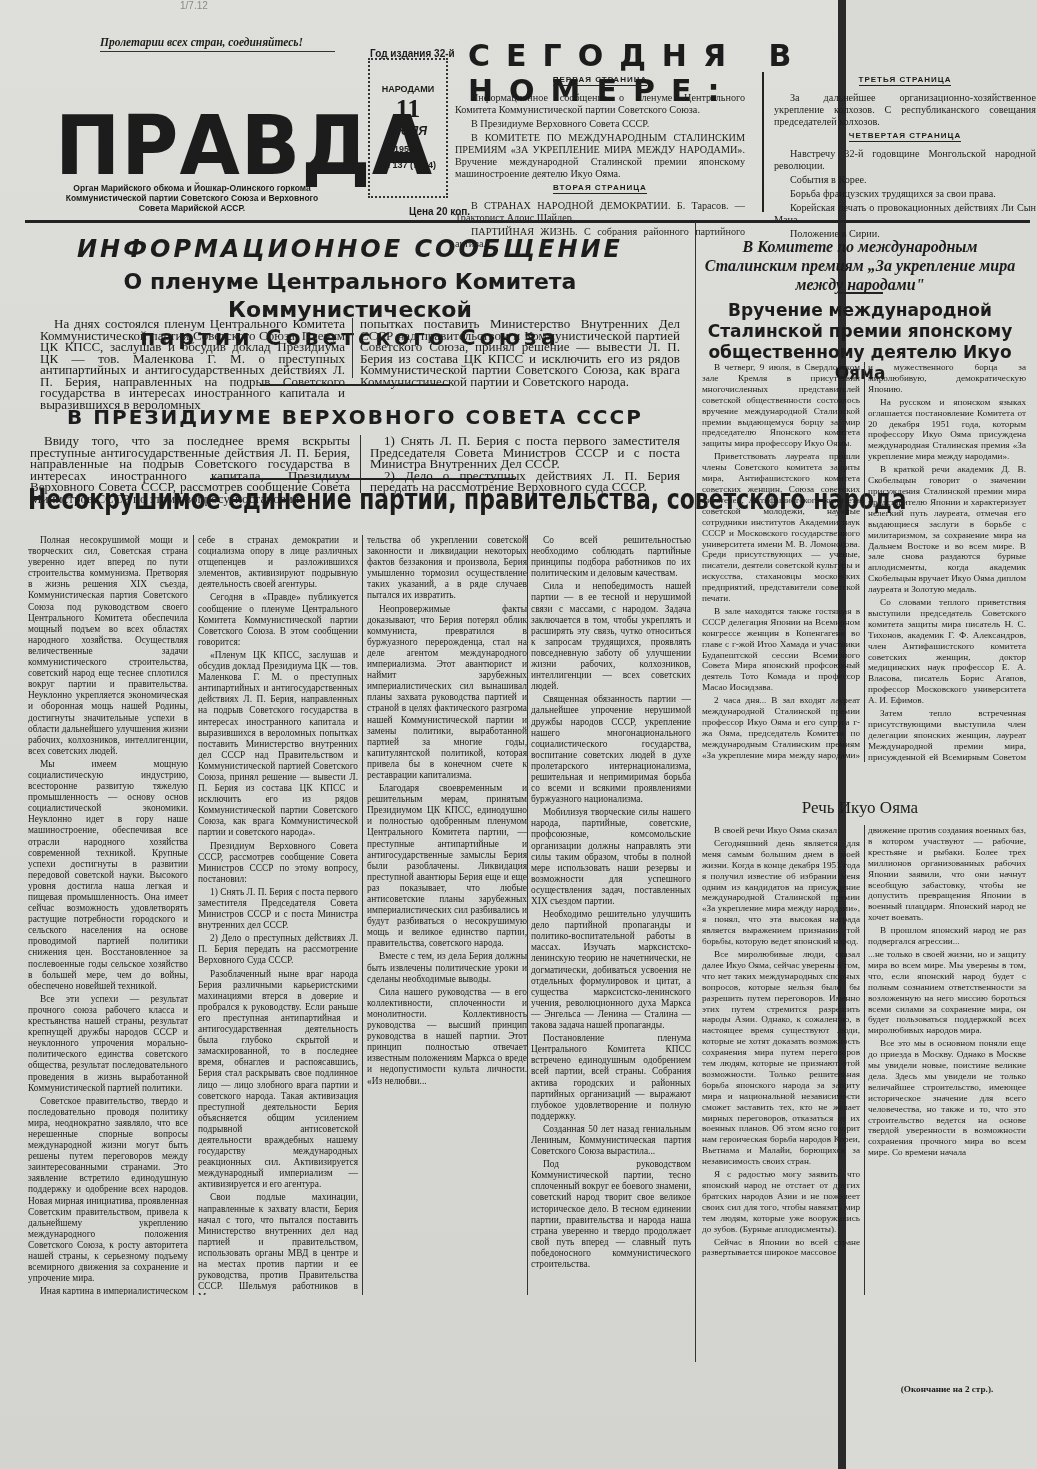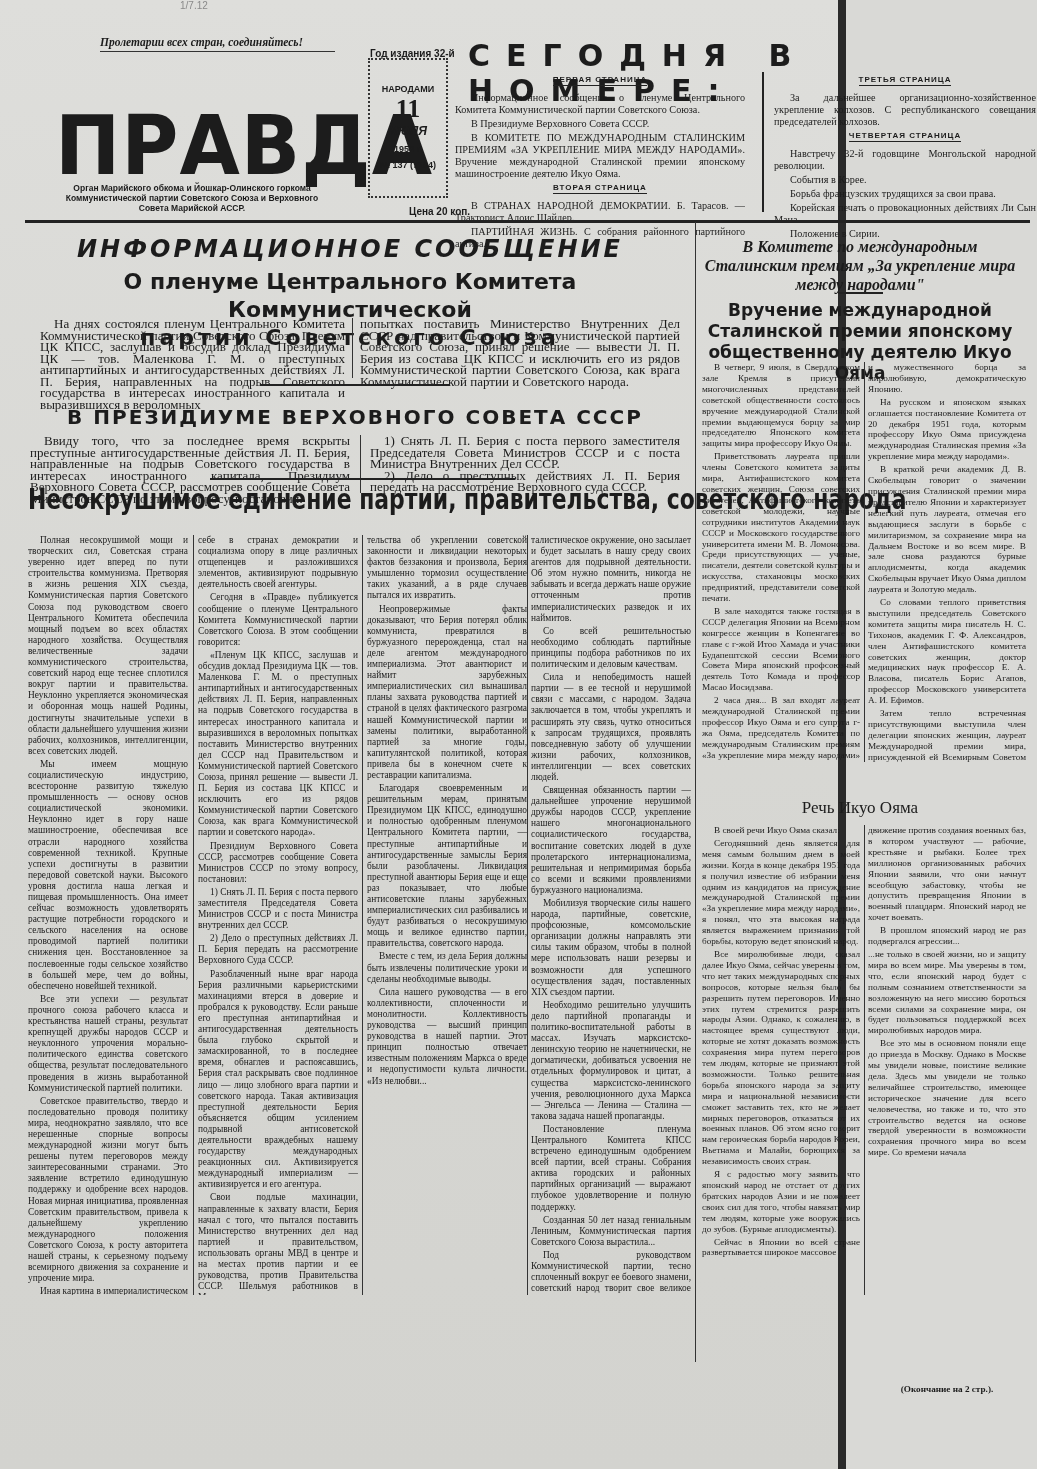--- a/index.html
+++ b/index.html
@@ -160,21 +160,20 @@
   <div class="vline" style="left:362px;top:535px;height:760px;"></div>
   <div class="col" style="left:367px;top:535px;width:160px;height:760px;overflow:hidden;">
     <p style="text-indent:0">тельства об укреплении советской законности и ликвидации некоторых фактов беззакония и произвола, Берия умышленно тормозил осуществление таких указаний, а в ряде случаев пытался их извратить.</p>
     <p>Неопровержимые факты доказывают, что Берия потерял облик коммуниста, превратился в буржуазного перерожденца, стал на деле агентом международного империализма. Этот авантюрист и наймит зарубежных империалистических сил вынашивал планы захвата руководства партией и страной в целях фактического разгрома нашей Коммунистической партии и замены политики, выработанной партией за многие годы, капитулянтской политикой, которая привела бы в конечном счете к реставрации капитализма.</p>
     <p>Благодаря своевременным и решительным мерам, принятым Президиумом ЦК КПСС, единодушно и полностью одобренным пленумом Центрального Комитета партии, — преступные антипартийные и антигосударственные замыслы Берия были разоблачены. Ликвидация преступной авантюры Берия еще и еще раз показывает, что любые антисоветские планы зарубежных империалистических сил разбивались и будут разбиваться о несокрушимую мощь и великое единство партии, правительства, советского народа.</p>
     <p>Вместе с тем, из дела Берия должны быть извлечены политические уроки и сделаны необходимые выводы.</p>
     <p>Сила нашего руководства — в его коллективности, сплоченности и монолитности. Коллективность руководства — высший принцип руководства в нашей партии. Этот принцип полностью отвечает известным положениям Маркса о вреде и недопустимости культа личности. «Из нелюбви...</p>
   </div>
   <div class="vline" style="left:527px;top:535px;height:760px;"></div>
   <div class="col" style="left:531px;top:535px;width:160px;height:760px;overflow:hidden;">
-    <p style="text-indent:0">талистическое окружение, оно засылает и будет засылать в нашу среду своих агентов для подрывной деятельности. Об этом нужно помнить, никогда не забывать и всегда держать наше оружие отточенным против империалистических разведок и их наймитов.</p>
     <p>Со всей решительностью необходимо соблюдать партийные принципы подбора работников по их политическим и деловым качествам.</p>
     <p>Сила и непобедимость нашей партии — в ее тесной и нерушимой связи с массами, с народом. Задача заключается в том, чтобы укреплять и расширять эту связь, чутко относиться к запросам трудящихся, проявлять повседневную заботу об улучшении жизни рабочих, колхозников, интеллигенции — всех советских людей.</p>
     <p>Священная обязанность партии — дальнейшее упрочение нерушимой дружбы народов СССР, укрепление нашего многонационального социалистического государства, воспитание советских людей в духе пролетарского интернационализма, решительная и непримиримая борьба со всеми и всякими проявлениями буржуазного национализма.</p>
     <p>Мобилизуя творческие силы нашего народа, партийные, советские, профсоюзные, комсомольские организации должны направлять эти силы таким образом, чтобы в полной мере использовать наши резервы и возможности для успешного осуществления задач, поставленных XIX съездом партии.</p>
     <p>Необходимо решительно улучшить дело партийной пропаганды и политико-воспитательной работы в массах. Изучать марксистско-ленинскую теорию не начетнически, не догматически, добиваться усвоения не отдельных формулировок и цитат, а существа марксистско-ленинского учения, революционного духа Маркса — Энгельса — Ленина — Сталина — такова задача нашей пропаганды.</p>
     <p>Постановление пленума Центрального Комитета КПСС встречено единодушным одобрением всей партии, всей страны. Собрания актива городских и районных партийных организаций — выражают глубокое удовлетворение и полную поддержку.</p>
     <p>Созданная 50 лет назад гениальным Лениным, Коммунистическая партия Советского Союза вырастила...</p>
     <p>Под руководством Коммунистической партии, тесно сплоченный вокруг ее боевого знамени, советский народ творит свое великое историческое дело. В тесном единении партии, правительства и народа наша страна уверенно и твердо продолжает свой путь вперед — славный путь победоносного коммунистического строительства.</p>
 
   </div>

